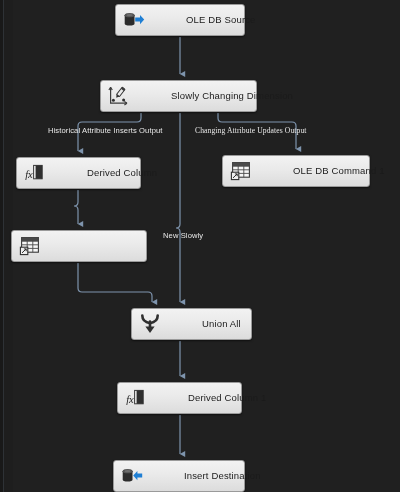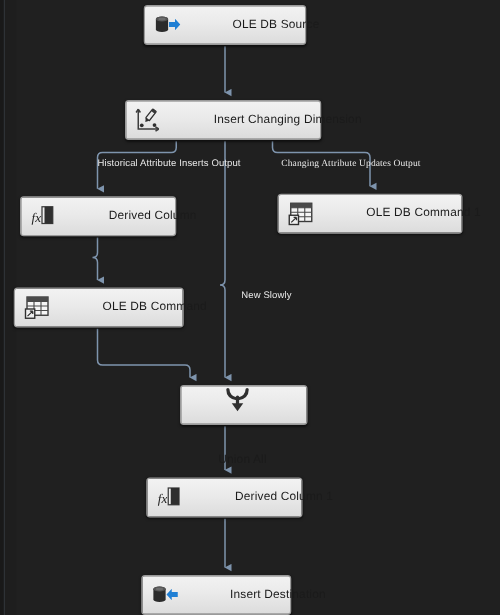--- a/index.html
+++ b/index.html
@@ -81,21 +81,20 @@
   }
 
   
   .edge-label {
     position: absolute;
     font-size: 7.6px;
     color: #e8e8e8;
     white-space: nowrap;
     letter-spacing: 0.1px;
     line-height: 1;
-    margin-left: 30px;
   }
 </style>
 </head>
 <body>
 
 <div id="canvas">
 
   <div class="gutter-pane"></div>
   <div class="surface"></div>
   <div class="gutter-line"></div>
@@ -147,21 +146,21 @@
       <path d="M2.6,2.4 L0.9,5.0 M2.6,2.4 L4.3,5.0" fill="none" stroke="#3d3d3d" stroke-width="1.2"></path>
       <path d="M19.0,18.2 L16.4,16.6 M19.0,18.2 L16.4,19.9" fill="none" stroke="#3d3d3d" stroke-width="1.2"></path>
       <circle cx="5.4" cy="15.2" r="1.5" fill="#2f2f2f"></circle>
       <circle cx="15.6" cy="15.0" r="1.5" fill="#2f2f2f"></circle>
       <g transform="rotate(38 11 9)">
         <rect x="9.3" y="1.6" width="3.6" height="9.2" rx="0.5" fill="#e9e9e9" stroke="#2f2f2f" stroke-width="1"></rect>
         <rect x="9.3" y="1.6" width="3.6" height="2.1" fill="#3a3a3a"></rect>
         <path d="M9.3,10.8 L11.1,13.6 L12.9,10.8 Z" fill="#2f2f2f"></path>
       </g>
     </svg>
-    <span class="lbl">Insert Changing Dimension</span>
+    <span class="lbl">Slowly Changing Dimension</span>
   </div>
 
   <div class="node" style="left:16px; top:157px; width:125px;">
     <svg class="ico" viewBox="0 0 22 22">
       <rect x="9.6" y="3.4" width="8.6" height="13.4" fill="#efefef" stroke="#3a3a3a" stroke-width="1"></rect>
       <rect x="11.6" y="3.4" width="6.6" height="13.4" fill="#2f2f2f"></rect>
       <text x="1.2" y="15.6" font-family="'Liberation Serif', serif" font-style="italic" font-size="10.5" fill="#222">fx</text>
     </svg>
     <span class="lbl">Derived Column</span>
   </div>
@@ -180,42 +179,41 @@
 
   <div class="node" style="left:11px; top:230px; width:136px;">
     <svg class="ico" viewBox="0 0 22 22">
       <rect x="2.6" y="2.6" width="16.8" height="14.6" fill="#f6f6f6" stroke="#3a3a3a" stroke-width="1.1"></rect>
       <path d="M2.6,6.2 H19.4 M2.6,9.8 H19.4 M2.6,13.4 H19.4" stroke="#4a4a4a" stroke-width="0.9"></path>
       <path d="M8.2,2.6 V17.2 M13.8,2.6 V17.2" stroke="#4a4a4a" stroke-width="0.9"></path>
       <rect x="2.6" y="2.6" width="16.8" height="3.6" fill="#4a4a4a"></rect>
       <rect x="1.4" y="12.2" width="7.4" height="7.4" fill="#efefef" stroke="#2f2f2f" stroke-width="1.1"></rect>
       <path d="M3.0,17.9 L7.2,13.9 M7.2,13.9 L4.9,13.9 M7.2,13.9 L7.2,16.2" stroke="#2f2f2f" stroke-width="1" fill="none"></path>
     </svg>
-    <span class="lbl">OLE DB Command</span>
-  </div>
-
-  <div class="node" style="left:144px; top:308px; width:102px;flex-direction:column;">
+  </div>
+
+  <div class="node" style="left:131px; top:308px; width:121px;">
     <svg class="ico" viewBox="0 0 22 22">
       <path d="M3.3,2.6 Q3.3,9.0 11.0,10.2 Q18.7,9.0 18.7,2.6" fill="none" stroke="#2f2f2f" stroke-width="2.6" stroke-linecap="round"></path>
       <path d="M11.0,8.6 L11.0,14.6" stroke="#2f2f2f" stroke-width="2.6" stroke-linecap="round"></path>
       <path d="M6.4,13.6 L11.0,20.0 L15.6,13.6 Z" fill="#2f2f2f"></path>
     </svg>
     <span class="lbl">Union All</span>
   </div>
 
   <div class="node" style="left:117px; top:382px; width:125px;">
     <svg class="ico" viewBox="0 0 22 22">
       <rect x="9.6" y="3.4" width="8.6" height="13.4" fill="#efefef" stroke="#3a3a3a" stroke-width="1"></rect>
       <rect x="11.6" y="3.4" width="6.6" height="13.4" fill="#2f2f2f"></rect>
       <text x="1.2" y="15.6" font-family="'Liberation Serif', serif" font-style="italic" font-size="10.5" fill="#222">fx</text>
     </svg>
     <span class="lbl">Derived Column 1</span>
   </div>
 
-  <div class="node" style="left:113px; top:460px; width:120px;">
+  <div class="node" style="left:113px; top:460px; width:132px;">
     <svg class="ico" viewBox="0 0 22 22">
       <ellipse cx="6.6" cy="6.2" rx="4.9" ry="2.0" fill="#3b3b3b"></ellipse>
       <path d="M1.7,6.2 L1.7,14.6 A4.9,2.0 0 0 0 11.5,14.6 L11.5,6.2 Z" fill="#2b2b2b"></path>
       <ellipse cx="6.6" cy="6.2" rx="4.9" ry="2.0" fill="#555"></ellipse>
       <ellipse cx="6.6" cy="6.2" rx="3.0" ry="1.1" fill="#6d6d6d"></ellipse>
       <path d="M21.2,8.6 L16.4,8.6 L16.4,6.0 L12.2,10.6 L16.4,15.2 L16.4,12.6 L21.2,12.6 Z" fill="#1f7fd4"></path>
     </svg>
     <span class="lbl">Insert Destination</span>
   </div>
 

